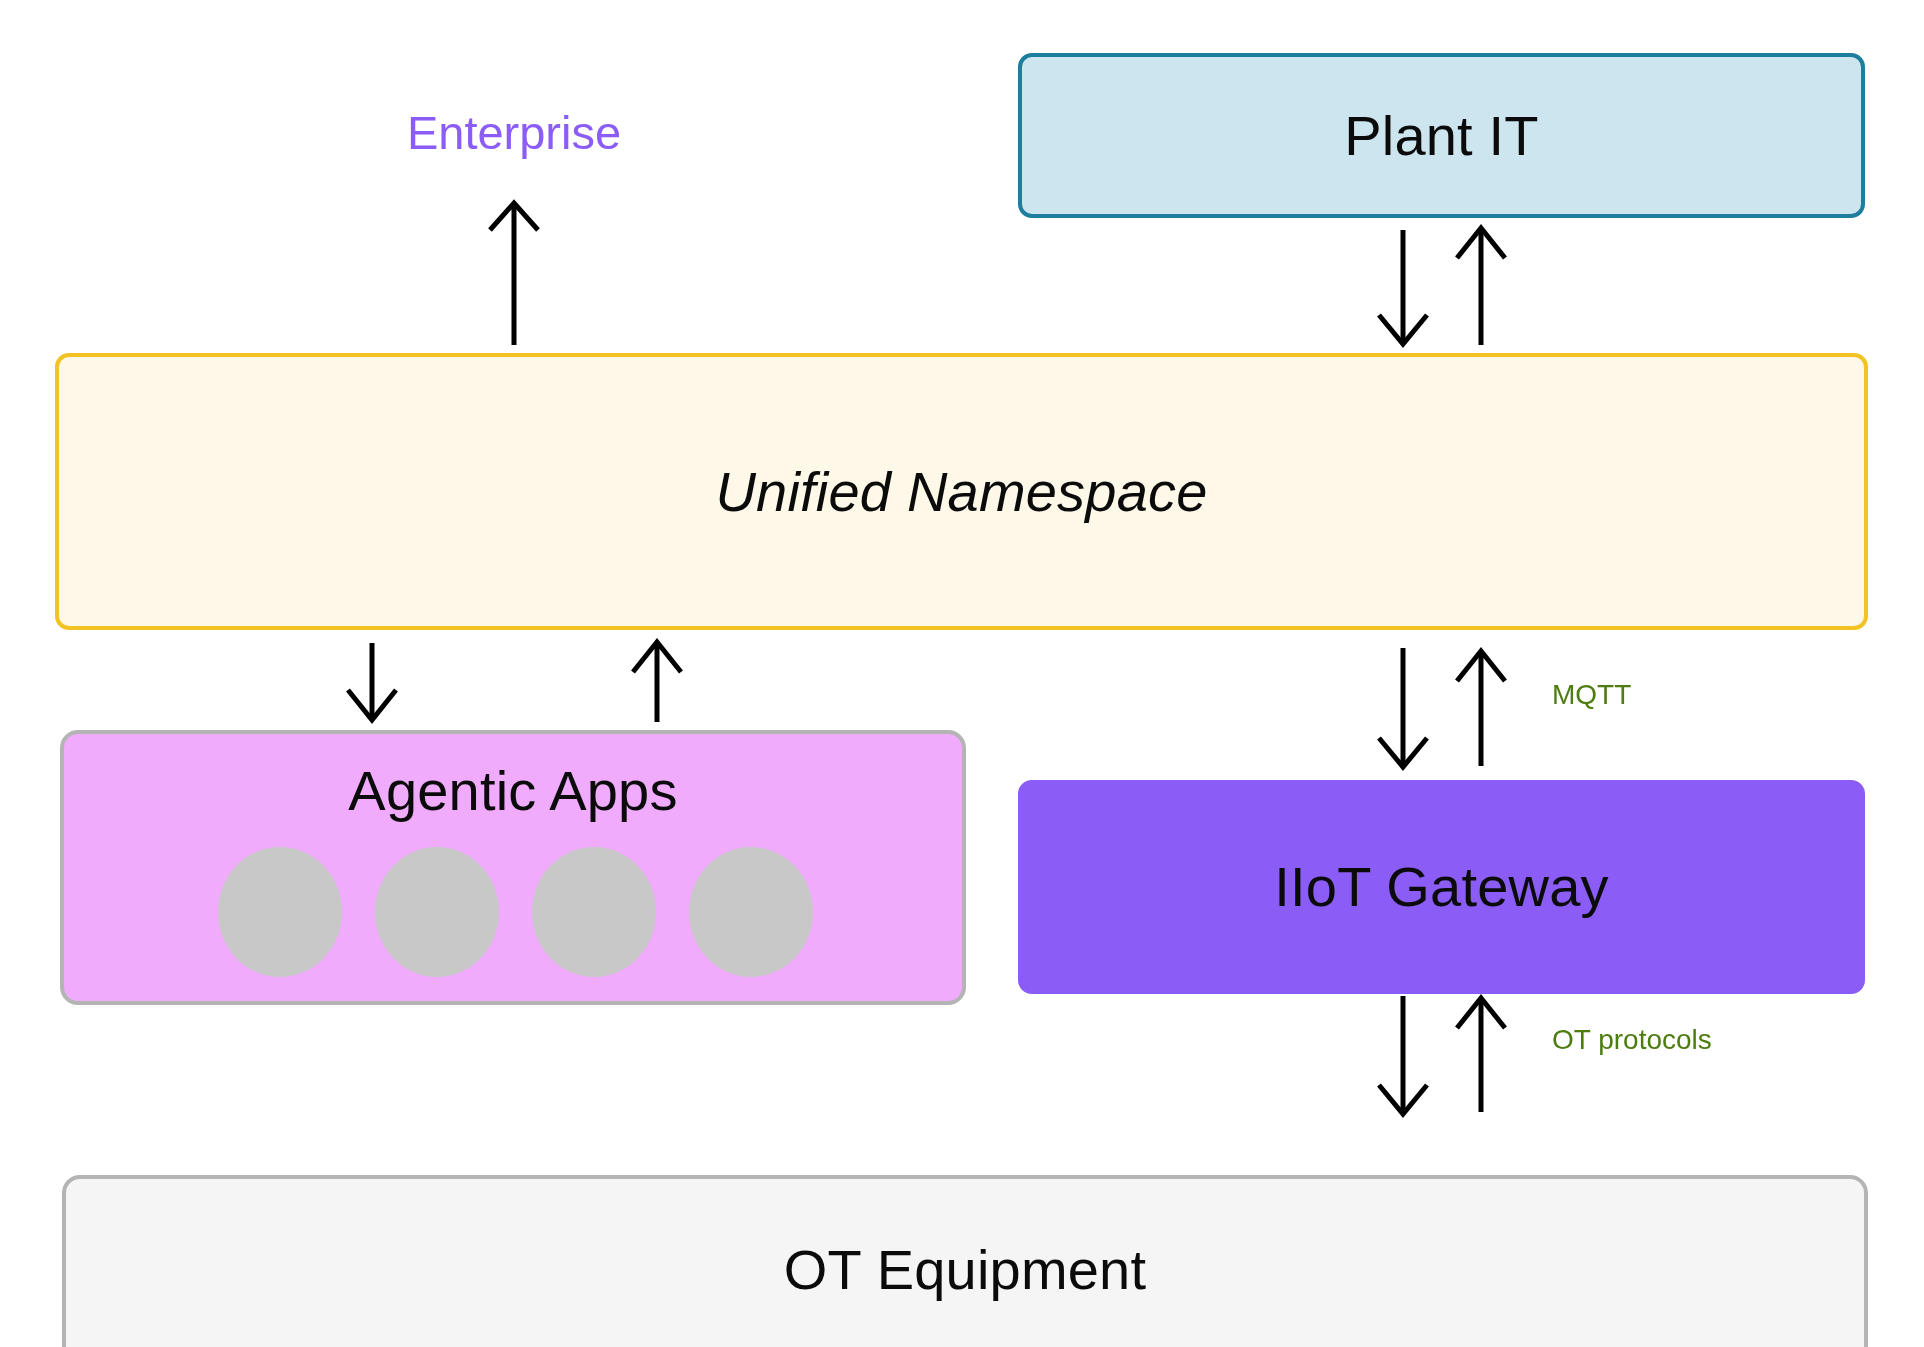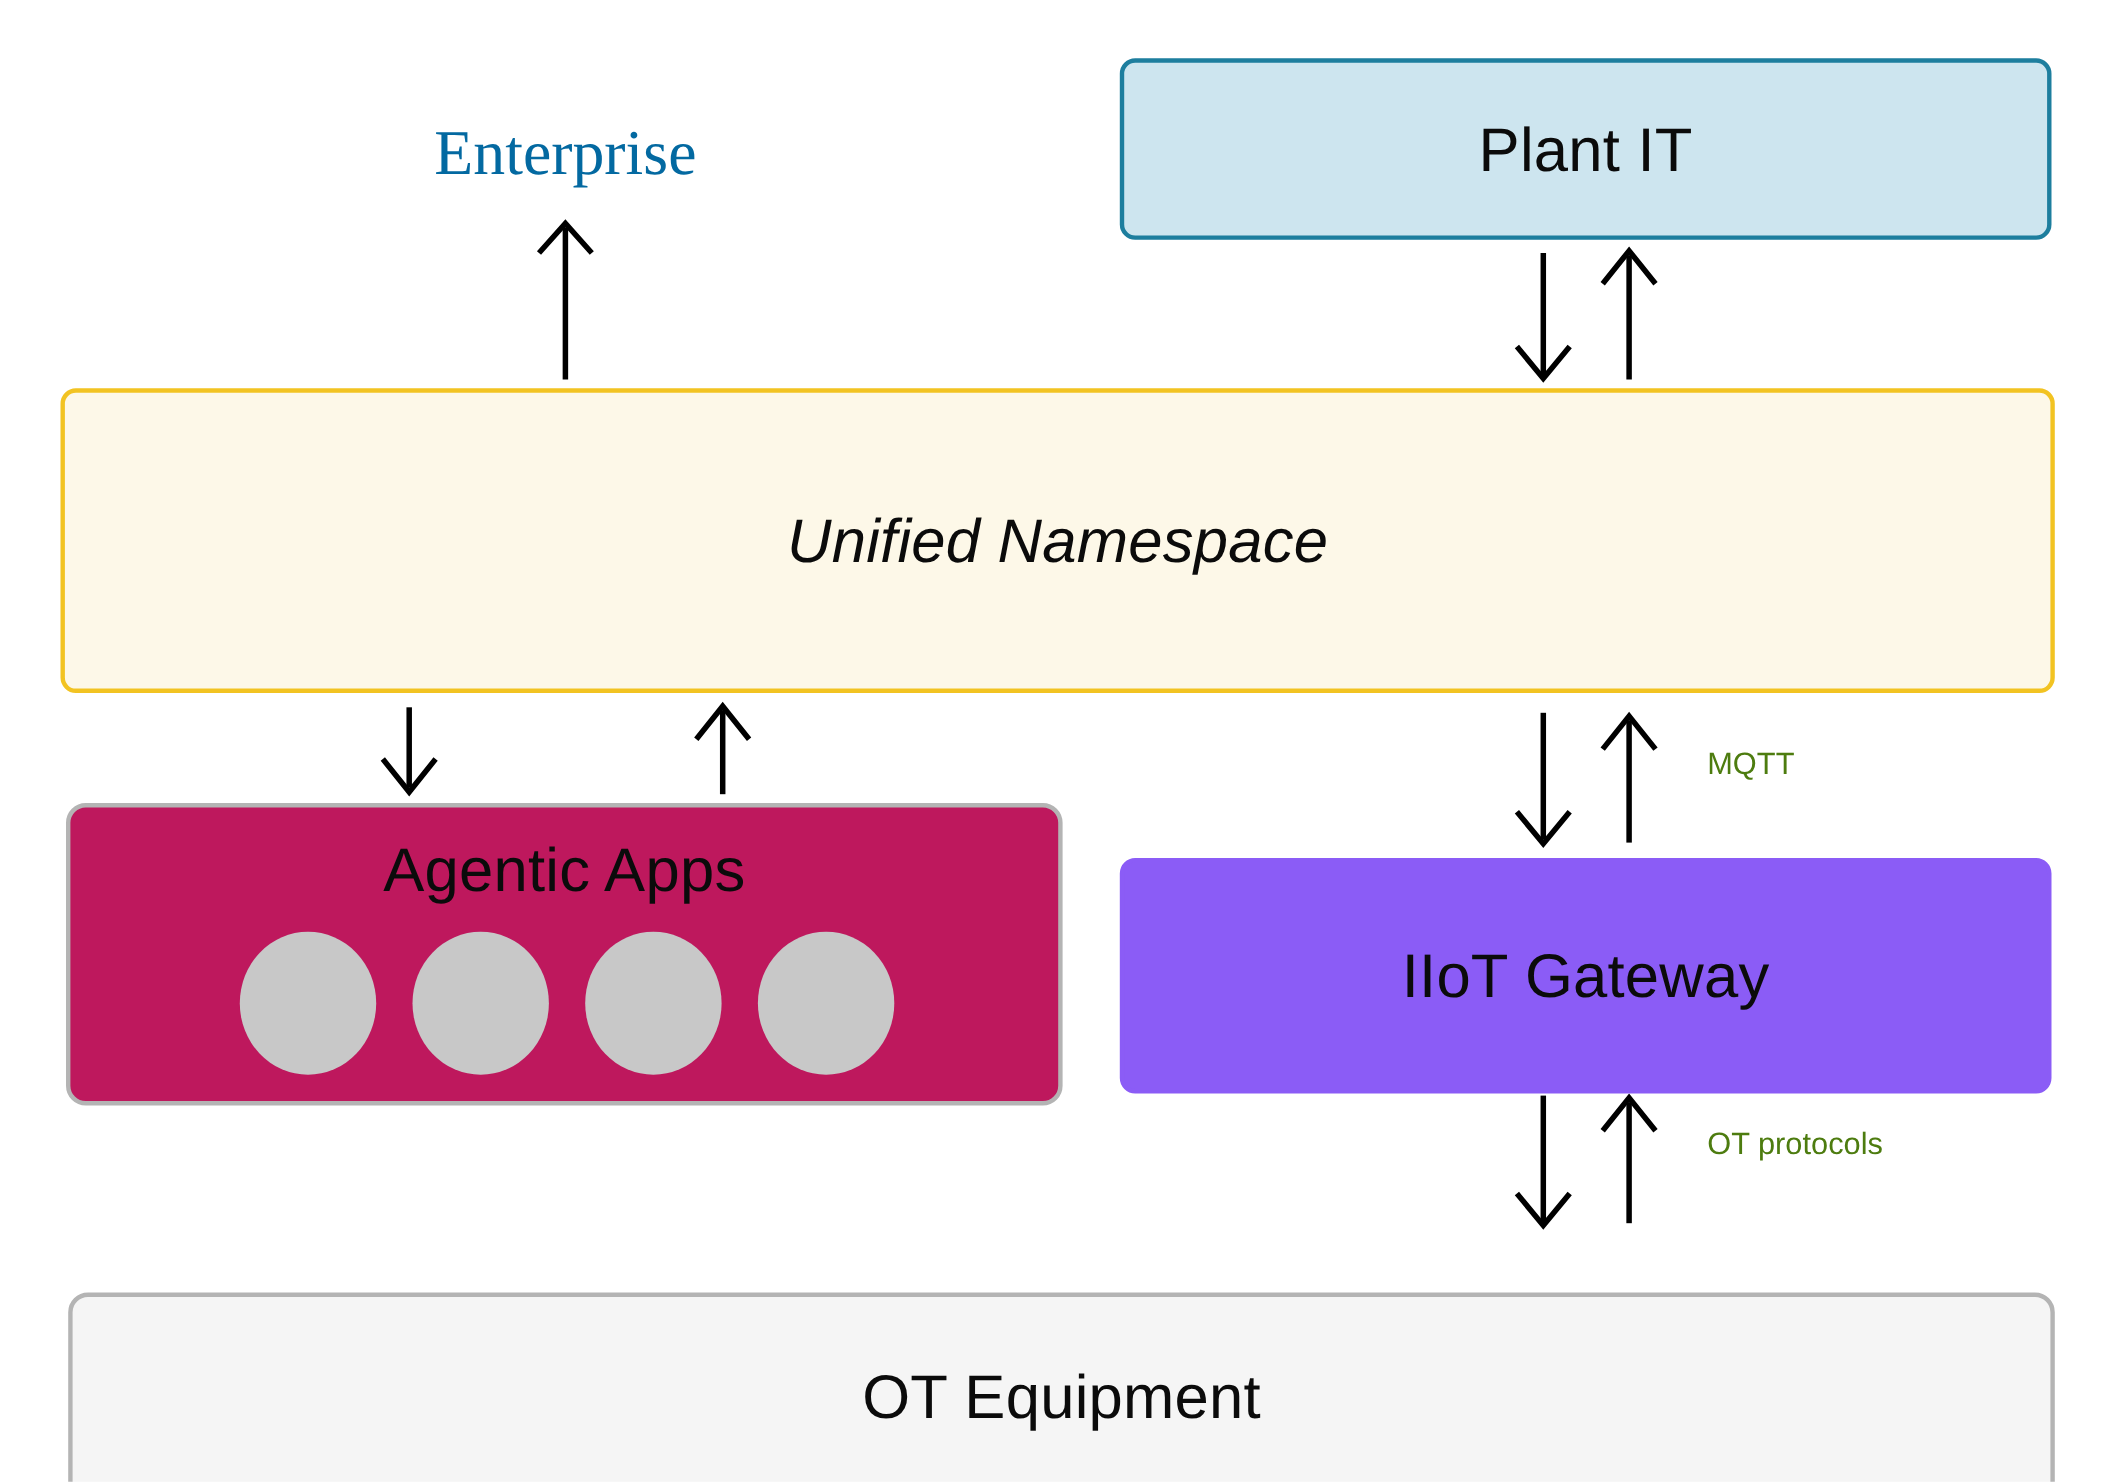--- a/index.html
+++ b/index.html
@@ -53,21 +53,21 @@
     background: #fdf8e8;
     border: 4px solid #f2c322;
     font-style: italic;
   }
   
   #agentic-apps {
     left: 60px;
     top: 730px;
     width: 906px;
     height: 275px;
-    background: #be185d;
+    background: #f0abfc;
     border: 4px solid #b4b4b4;
     border-radius: 18px;
     display: block;
   }
   #agentic-apps .node-label {
     position: absolute;
     top: 26px;
     left: 0;
     right: 0;
     text-align: center;
@@ -104,24 +104,23 @@
     width: 1806px;
     height: 190px;
     background: #f5f5f5;
     border: 4px solid #b4b4b4;
     border-radius: 18px;
     margin-top: 45px;
   }
   
   .free-label {
     position: absolute;
-    font-size: 58px;
-    color: #0369a1;
+    font-size: 47px;
+    color: #8b5cf6;
     white-space: nowrap;
-    font-family: Liberation Serif, serif;
   }
   #enterprise-label {
     left: 514px;
     top: 105px;
     transform: translateX(-50%);
   }
   .edge-label {
     position: absolute;
     font-size: 28px;
     color: #4d7c0f;

